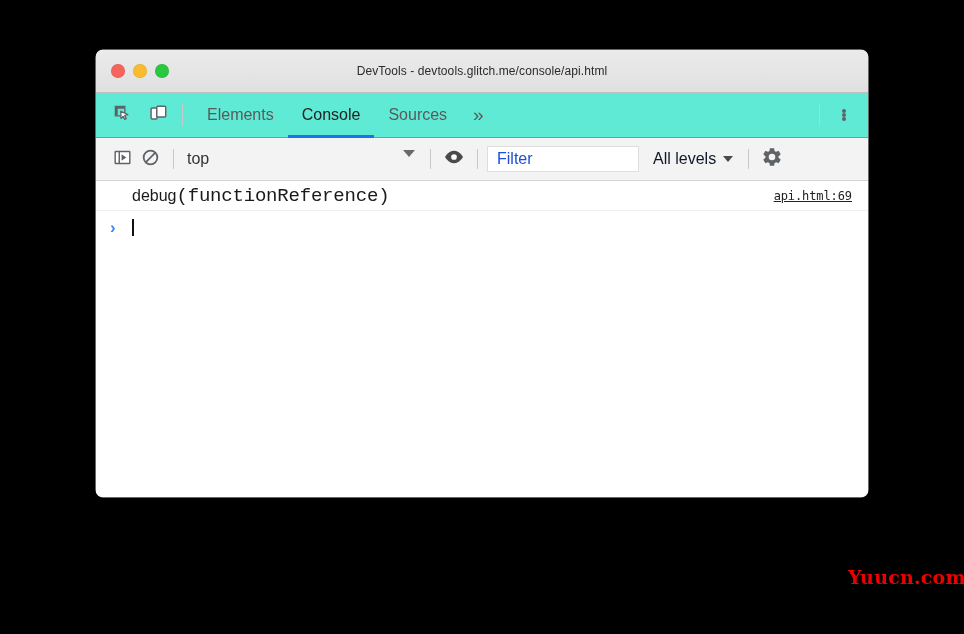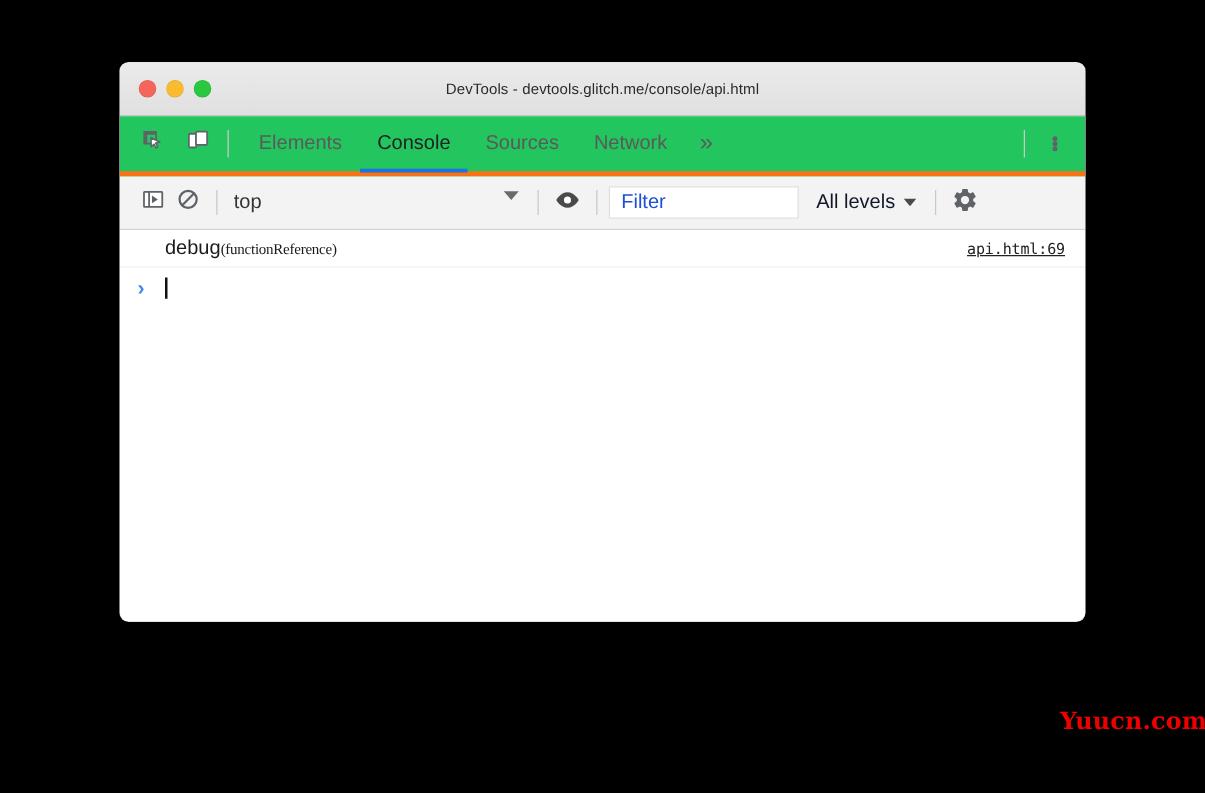--- a/index.html
+++ b/index.html
@@ -60,22 +60,22 @@
     text-align: center;
     font-size: 12px;
     color: #2b2b2b;
     letter-spacing: 0.1px;
     pointer-events: none;
   }
 
   
   .tabbar {
     height: 44px;
-    background: #22c55e;
-    border-bottom: 4px solid #f97316;
+    background: #5eead4;
+    border-bottom: 1px solid #f97316;
     display: flex;
     align-items: stretch;
     position: relative;
   }
   .tool-icons {
     display: flex;
     align-items: center;
     gap: 8px;
     padding: 0 10px 0 12px;
   }
@@ -222,22 +222,22 @@
     border-bottom: 1px solid #efefef;
     padding: 0 16px 0 0;
   }
   .msg-text {
     padding-left: 36px;
     font-size: 16px;
     color: #1a1a1a;
     white-space: nowrap;
   }
   .msg-text .mono {
-    font-family: Liberation Serif, serif;
-    font-size: 12px;
+    font-family: Liberation Mono, monospace;
+    font-size: 19px;
     letter-spacing: -0.2px;
   }
   .source-link {
     font-family: "DejaVu Sans Mono", "Liberation Mono", monospace;
     font-size: 12px;
     color: #202124;
     text-decoration: underline;
     letter-spacing: -0.1px;
   }
   .prompt-row {
@@ -311,23 +311,20 @@
     <div class="tabs">
       <div class="tab">
         <span>Elements</span>
       </div>
       <div class="tab active">
         <span>Console</span>
       </div>
       <div class="tab">
         <span>Sources</span>
       </div>
-      <div class="tab">
-        <span>Network</span>
-      </div>
       <div class="tab more">
         <span>»</span>
       </div>
     </div>
 
     <div class="tabbar-right">
       <div class="vsep" style="height:22px;margin:0;"></div>
       <div class="kebab">
         <span>
           <i></i>

